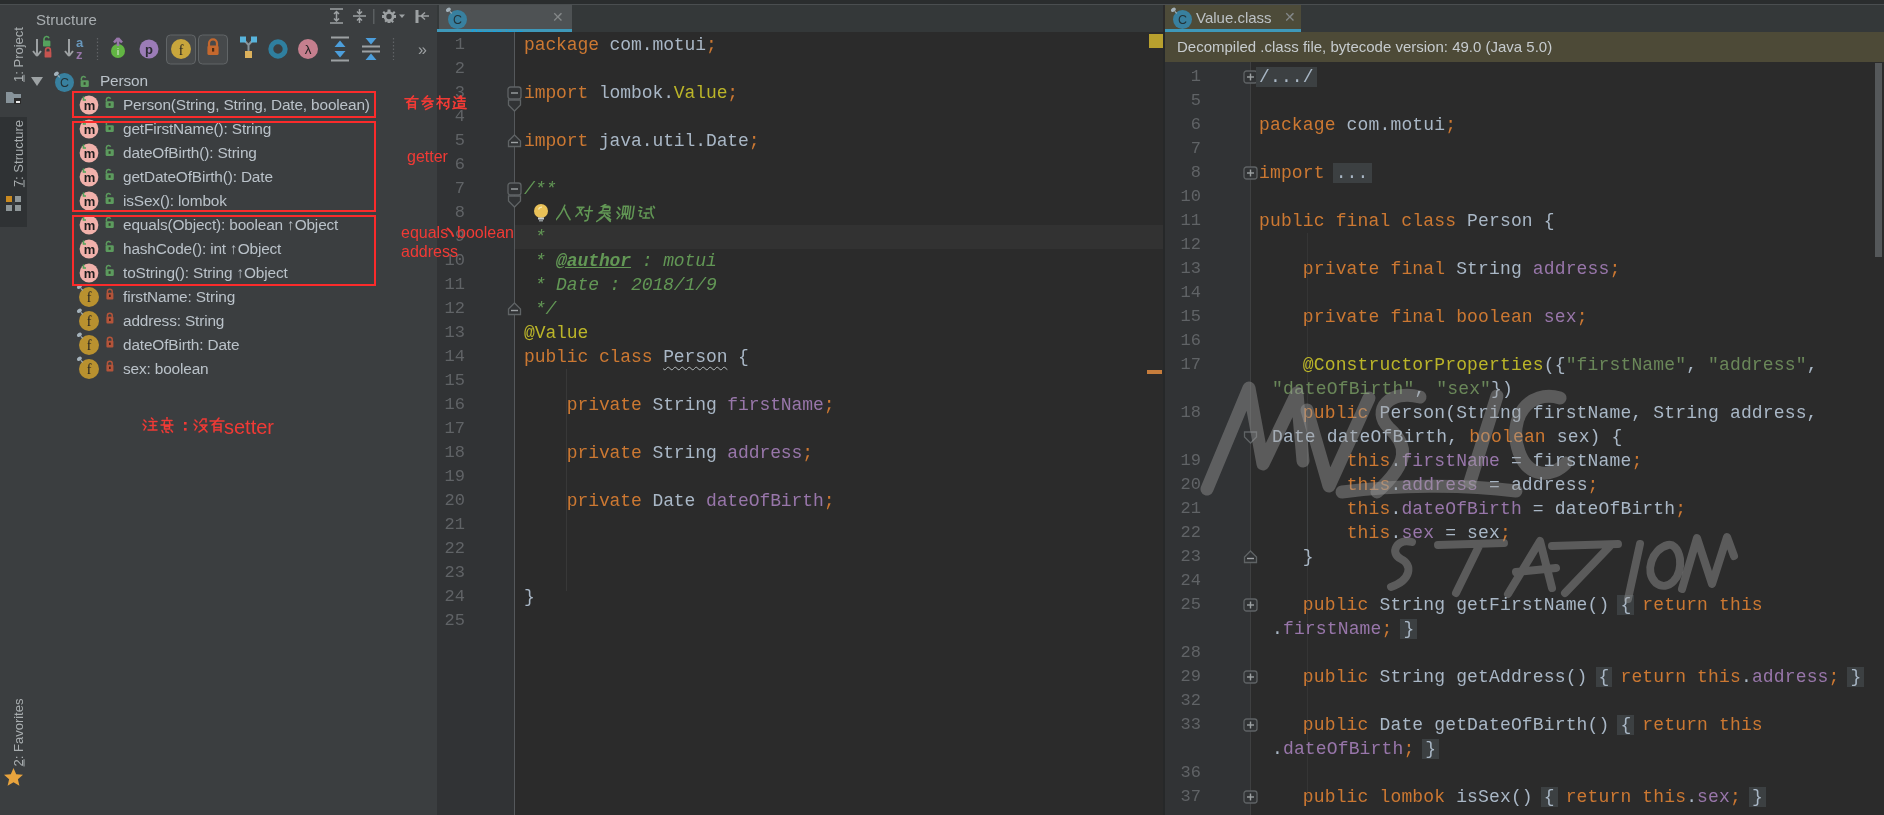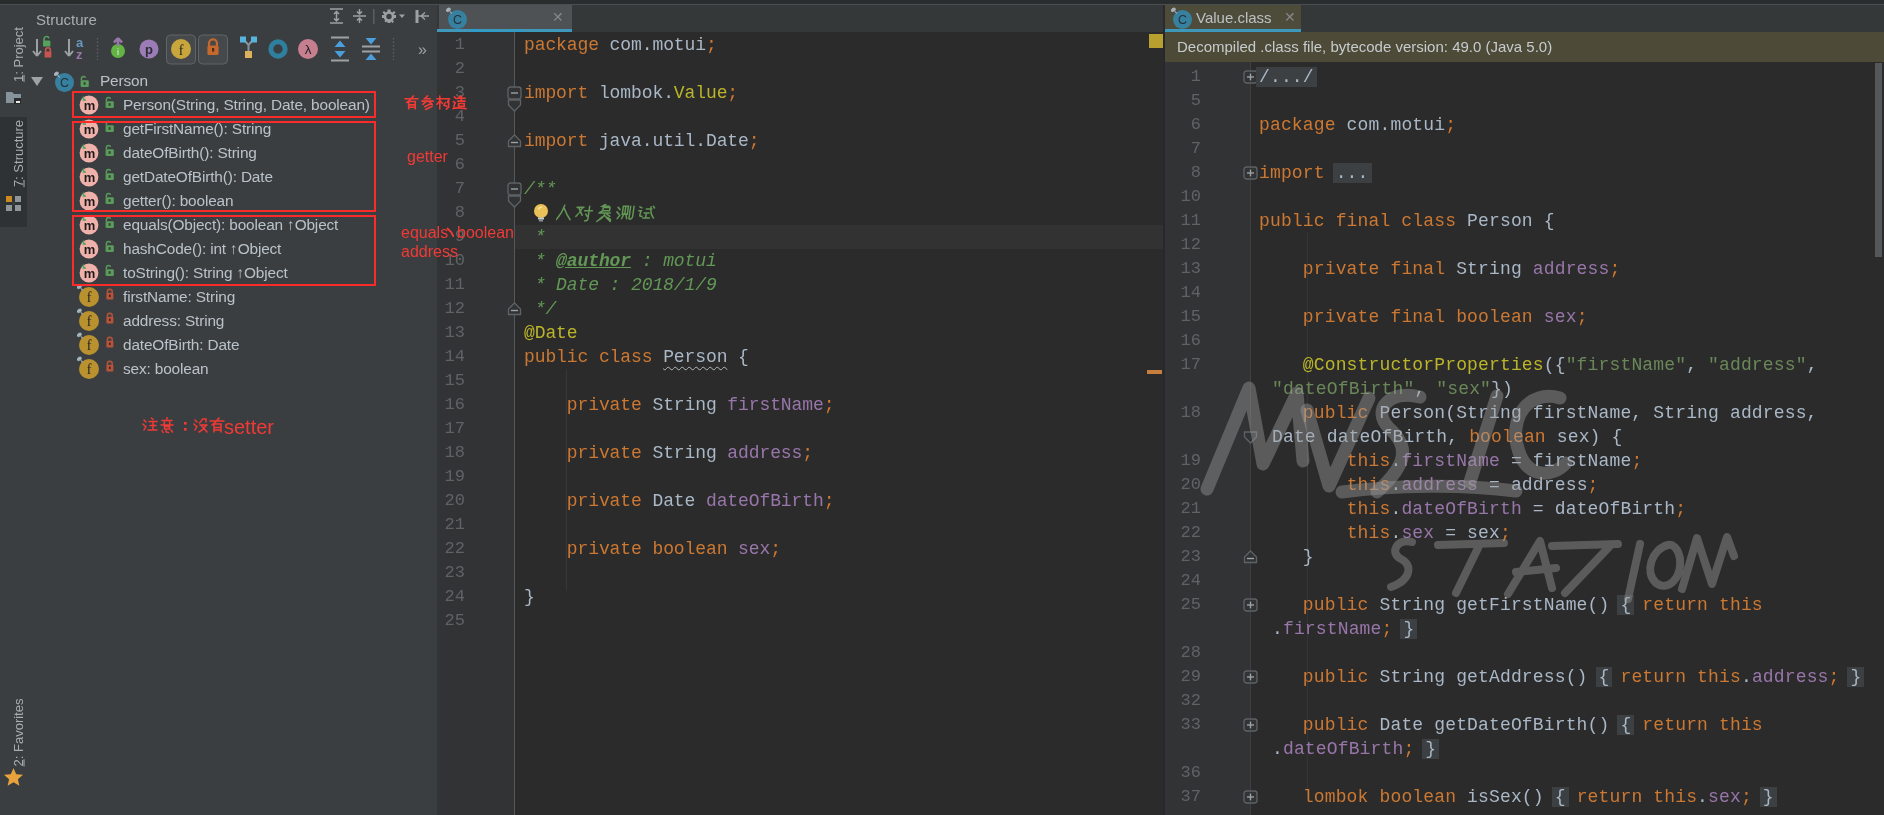--- a/index.html
+++ b/index.html
@@ -178,21 +178,21 @@
 <svg class="abs" style="left:103px;top:168px" width="16" height="15">
       <use href="#glock"></use>
     </svg>
 <div class="trow" style="left:123px;top:165px">getDateOfBirth(): Date</div>
 <svg class="abs" style="left:79px;top:191px" width="20" height="20">
       <use href="#micon"></use>
     </svg>
 <svg class="abs" style="left:103px;top:192px" width="16" height="15">
       <use href="#glock"></use>
     </svg>
-<div class="trow" style="left:123px;top:189px">getter(): boolean</div>
+<div class="trow" style="left:123px;top:189px">isSex(): lombok</div>
 <svg class="abs" style="left:79px;top:215px" width="20" height="20">
       <use href="#micon"></use>
     </svg>
 <svg class="abs" style="left:103px;top:216px" width="16" height="15">
       <use href="#glock"></use>
     </svg>
 <div class="trow" style="left:123px;top:213px">equals(Object): boolean ↑Object</div>
 <svg class="abs" style="left:79px;top:239px" width="20" height="20">
       <use href="#micon"></use>
     </svg>
@@ -305,26 +305,25 @@
 <div class="abs" style="left:1147px;top:370px;width:15px;height:4px;background:#c77d3c"></div>
 <div class="abs" style="left:566px;top:369px;width:1px;height:222px;background:#383838"></div>
 <div class="m" style="left:524px;top:33px"><span class="k">package</span> com.motui<span class="k">;</span></div>
 <div class="m" style="left:524px;top:81px"><span class="k">import</span> lombok.<span class="an">Value</span><span class="k">;</span></div>
 <div class="m" style="left:524px;top:129px"><span class="k">import</span> java.util.Date<span class="k">;</span></div>
 <div class="m" style="left:524px;top:177px"><span class="cm">/**</span></div>
 <div class="m" style="left:524px;top:225px"><span class="cm"> *</span></div>
 <div class="m" style="left:524px;top:249px"><span class="cm"> * <span class="cmb">@author</span> : motui</span></div>
 <div class="m" style="left:524px;top:273px"><span class="cm"> * Date : 2018/1/9</span></div>
 <div class="m" style="left:524px;top:297px"><span class="cm"> */</span></div>
-<div class="m" style="left:524px;top:321px"><span class="an">@Date</span></div>
+<div class="m" style="left:524px;top:321px"><span class="an">@Value</span></div>
 <div class="m" style="left:524px;top:345px"><span class="k">public class </span><span style="text-decoration:underline wavy #b2babd;text-decoration-thickness:1px;text-underline-offset:4px">Person</span> {</div>
 <div class="m" style="left:524px;top:393px">    <span class="k">private</span> String <span class="fd">firstName</span><span class="k">;</span></div>
 <div class="m" style="left:524px;top:441px">    <span class="k">private</span> String <span class="fd">address</span><span class="k">;</span></div>
 <div class="m" style="left:524px;top:489px">    <span class="k">private</span> Date <span class="fd">dateOfBirth</span><span class="k">;</span></div>
-<div class="m" style="left:524px;top:537px">    <span class="k">private</span> <span class="k">boolean</span> <span class="fd">sex</span><span class="k">;</span></div>
 <div class="m" style="left:524px;top:585px">}</div>
 <div class="abs" style="left:1163px;top:32px;width:2px;height:783px;background:#262829"></div>
 <div class="abs" style="left:1165px;top:5px;width:719px;height:27px;background:#343839"></div>
 <div class="abs" style="left:1165px;top:5px;width:136px;height:24px;background:#4d4b39"></div>
 <div class="abs" style="left:1165px;top:29px;width:136px;height:3px;background:#3e98b9"></div>
 <div class="abs" style="left:1196px;top:6px;width:110px;height:23px;line-height:23px;font-size:15px;color:#bcc1c5">Value.class</div>
 <div class="abs" style="left:1284px;top:6px;width:20px;height:23px;line-height:22px;font-size:14px;color:#848889">✕</div>
 <svg class="abs" style="left:1170px;top:7px" width="24" height="22">
       <use href="#cicon" x="3" y="3"></use>
       <use href="#pin" x="0" y="0"></use>
@@ -414,21 +413,21 @@
 <div class="m2" style="left:1259px;top:449px">        <span class="k">this</span>.<span class="fd">firstName</span> = firstName<span class="k">;</span></div>
 <div class="m2" style="left:1259px;top:473px">        <span class="k">this</span>.<span class="fd">address</span> = address<span class="k">;</span></div>
 <div class="m2" style="left:1259px;top:497px">        <span class="k">this</span>.<span class="fd">dateOfBirth</span> = dateOfBirth<span class="k">;</span></div>
 <div class="m2" style="left:1259px;top:521px">        <span class="k">this</span>.<span class="fd">sex</span> = sex<span class="k">;</span></div>
 <div class="m2" style="left:1259px;top:545px">    }</div>
 <div class="m2" style="left:1259px;top:593px">    <span class="k">public</span> String getFirstName() <span class="fold">{</span> <span class="k">return this</span></div>
 <div class="m2" style="left:1272px;top:617px">.<span class="fd">firstName</span><span class="k">;</span> <span class="fold">}</span></div>
 <div class="m2" style="left:1259px;top:665px">    <span class="k">public</span> String getAddress() <span class="fold">{</span> <span class="k">return this</span>.<span class="fd">address</span><span class="k">;</span> <span class="fold">}</span></div>
 <div class="m2" style="left:1259px;top:713px">    <span class="k">public</span> Date getDateOfBirth() <span class="fold">{</span> <span class="k">return this</span></div>
 <div class="m2" style="left:1272px;top:737px">.<span class="fd">dateOfBirth</span><span class="k">;</span> <span class="fold">}</span></div>
-<div class="m2" style="left:1259px;top:785px">    <span class="k">lombok boolean</span> isSex() <span class="fold">{</span> <span class="k">return this</span>.<span class="fd">sex</span><span class="k">;</span> <span class="fold">}</span></div>
+<div class="m2" style="left:1259px;top:785px">    <span class="k">public lombok</span> isSex() <span class="fold">{</span> <span class="k">return this</span>.<span class="fd">sex</span><span class="k">;</span> <span class="fold">}</span></div>
 <svg class="abs" style="left:1165px;top:62px" width="719" height="753" pointer-events="none">
 <g transform="translate(-1165,-62)" stroke="#9e9e9e" stroke-opacity="0.42" fill="none" stroke-linecap="round" stroke-linejoin="round">
 <g stroke-width="13">
 <path d="M1207 489 L1249 388 L1263 464 L1297 393 L1303 461"></path>
 <path d="M1307 410 L1329 486 L1369 398"></path>
 <path d="M1420 397 C1390 389 1371 410 1389 428 C1408 445 1410 462 1377 492"></path>
 <path d="M1497 396 L1470 482"></path>
 <path d="M1560 398 C1529 389 1507 418 1519 452 C1528 478 1552 478 1566 463"></path>
 <path d="M1342 492 C1396 485 1462 484 1516 491"></path>
 </g>

